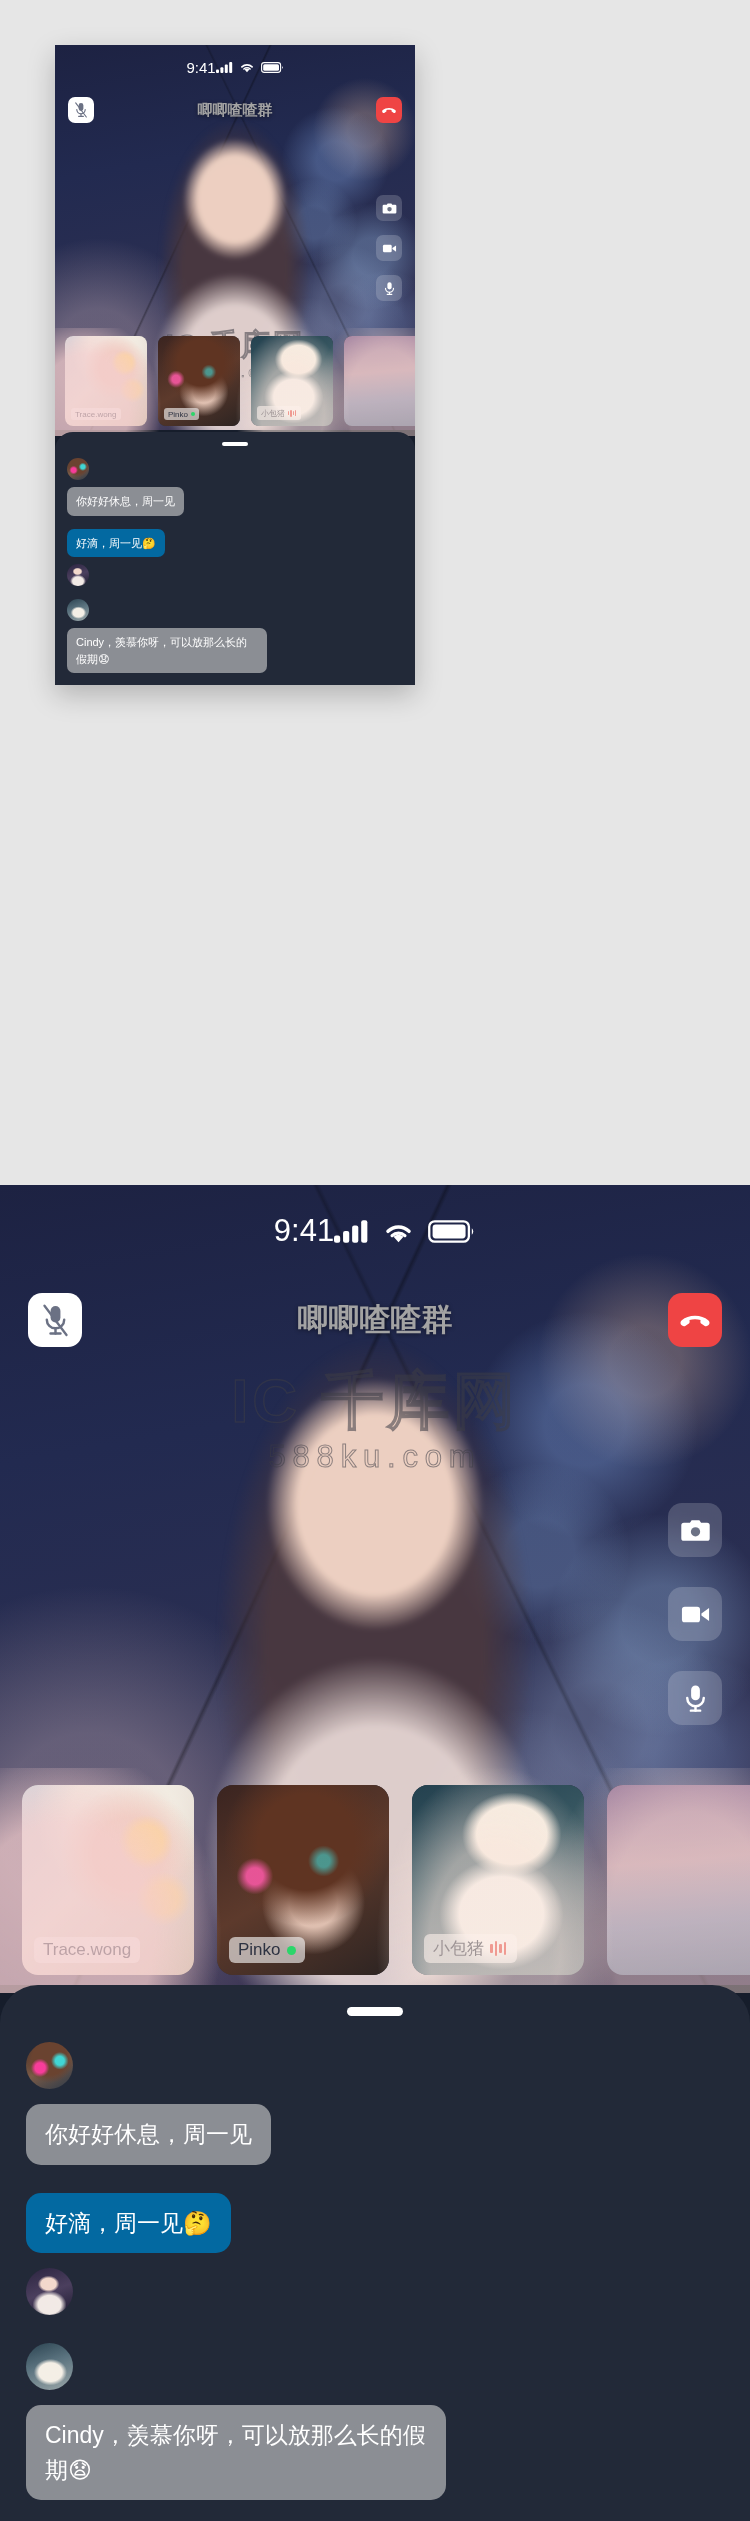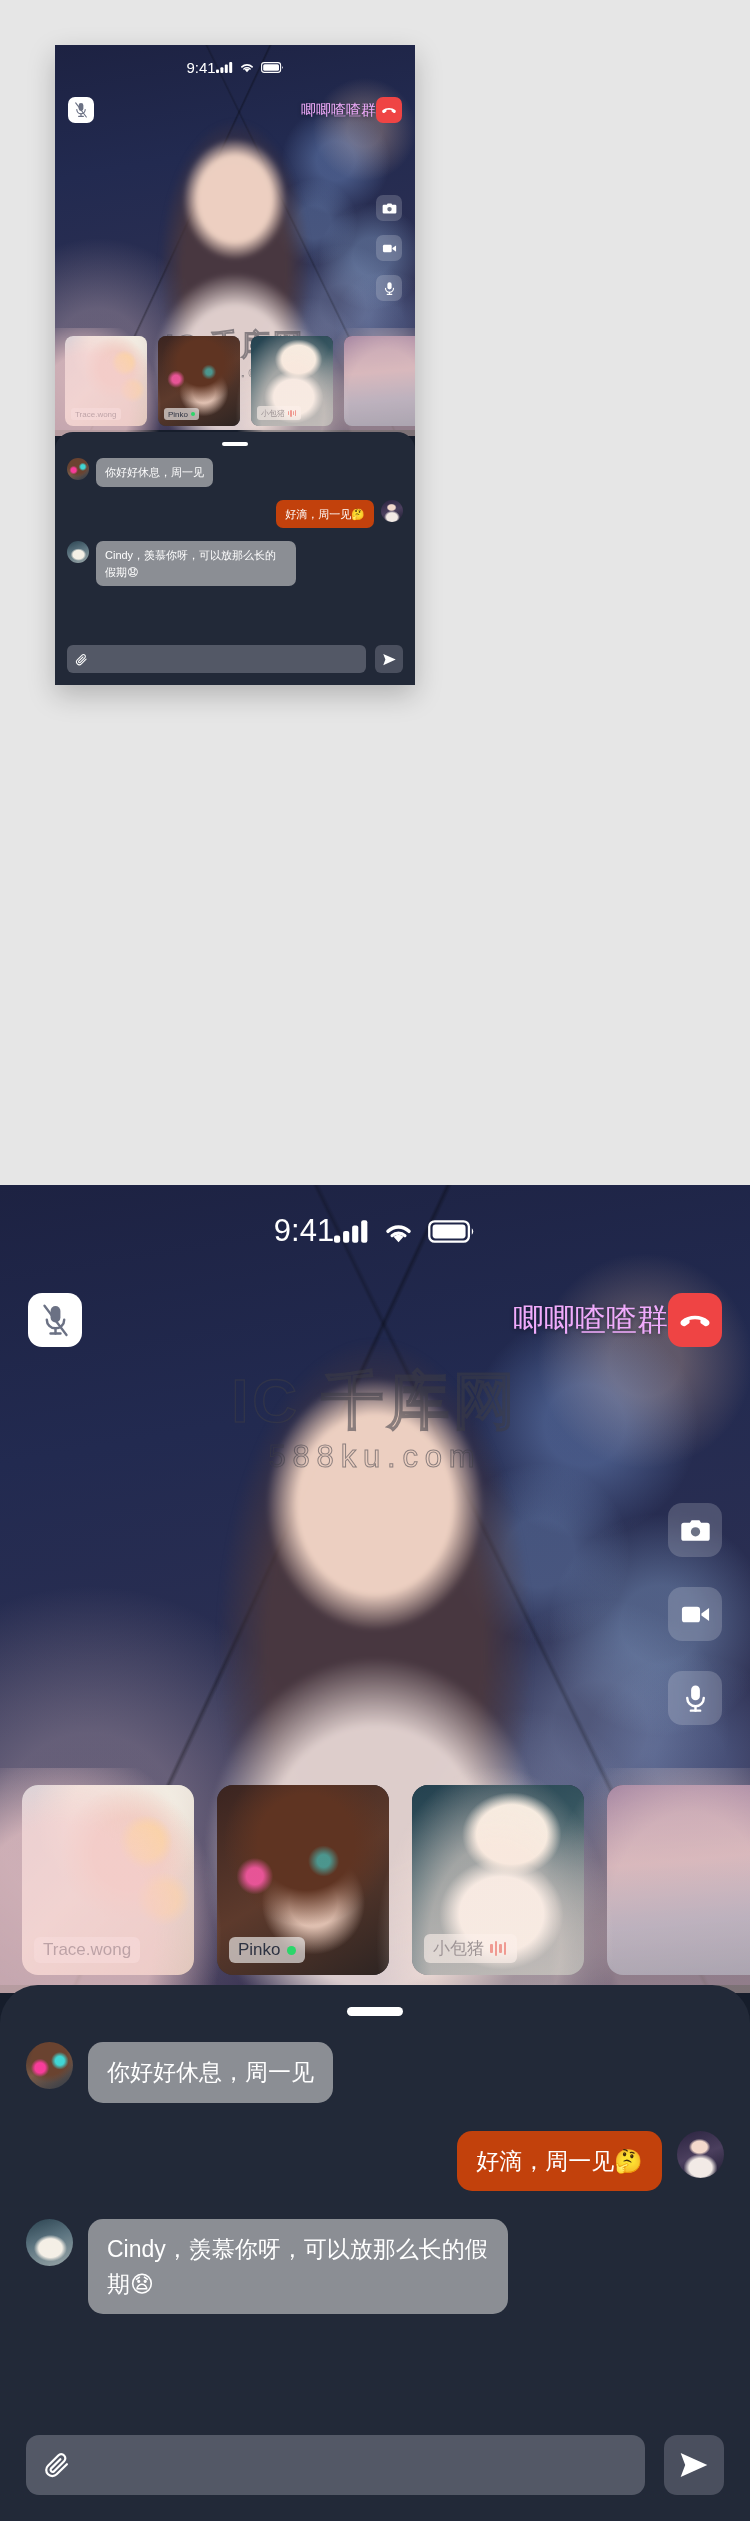--- a/index.html
+++ b/index.html
@@ -86,21 +86,21 @@
     position: absolute; left: 0; right: 0;
     display: flex; align-items: center; justify-content: space-between;
     z-index: 12;
   }
   .btn-mute {
     background: #fff;
     display: flex; align-items: center; justify-content: center;
     flex: none;
   }
   .call-title {
-    color: #f0abfc; font-weight: 400; text-align: right; flex: 1;
+    color: #a3a3a3; font-weight: 700; text-align: center; flex: 1;
     text-shadow: 0 1px 4px rgba(0,0,0,.45);
   }
   .btn-hangup {
     background: #ef4444;
     display: flex; align-items: center; justify-content: center;
     flex: none;
   }
 
   
   .rail {
@@ -176,41 +176,41 @@
   .chat {
     position: absolute; left: 0; right: 0; bottom: 0;
     background: #222938;
     z-index: 14;
     display: flex; flex-direction: column;
   }
   .chat-grabber {
     background: #ffffff; border-radius: 99px; align-self: center; flex: none;
   }
   .msgs { flex: 1; display: flex; flex-direction: column; }
-  .msg { display: flex; align-items: flex-start; }
+  .msg { display: flex; align-items: flex-start; flex-direction: column; }
   .msg.out { justify-content: flex-end; }
   .avatar { border-radius: 50%; flex: none; overflow: hidden; background: #4a4f5e; }
   .av-a { background:
       radial-gradient(circle at 30% 55%, rgba(255,60,160,.95) 0 12%, transparent 22%),
       radial-gradient(circle at 72% 40%, rgba(60,230,230,.9) 0 10%, transparent 20%),
       radial-gradient(circle at 50% 34%, #6a4330 0 44%, transparent 64%),
       linear-gradient(150deg,#3b2a24 0%, #7a5a46 50%, #2b3a4a 100%); }
   .av-b { background:
       radial-gradient(ellipse 40% 32% at 52% 62%, #f4efe6 0 62%, transparent 88%),
       linear-gradient(160deg,#2a4250 0%, #5c7480 45%, #9aa6a8 100%); }
   .av-c { background:
       radial-gradient(ellipse 26% 20% at 48% 34%, #f3d9cc 0 62%, transparent 88%),
       radial-gradient(ellipse 42% 34% at 50% 78%, #f2eae6 0 58%, transparent 86%),
       linear-gradient(160deg,#2b2440 0%, #4b3f5e 50%, #1d1b30 100%); }
   .bubble {
     color: #fff;
     word-break: break-word;
   }
   .bubble.in  { background: #8b8e94; }
-  .bubble.out { background: #c2410c; }
+  .bubble.out { background: #0369a1; }
 
   .composer { display: flex; align-items: center; flex: none; }
   .input-wrap {
     flex: 1; background: #535866; display: flex; align-items: center;
   }
   .clip-icon { flex: none; display: flex; align-items: center; justify-content: center; }
   .text-input {
     flex: 1; background: transparent; border: none; outline: none;
     color: #fff;
     font-family: "Liberation Sans", sans-serif;

